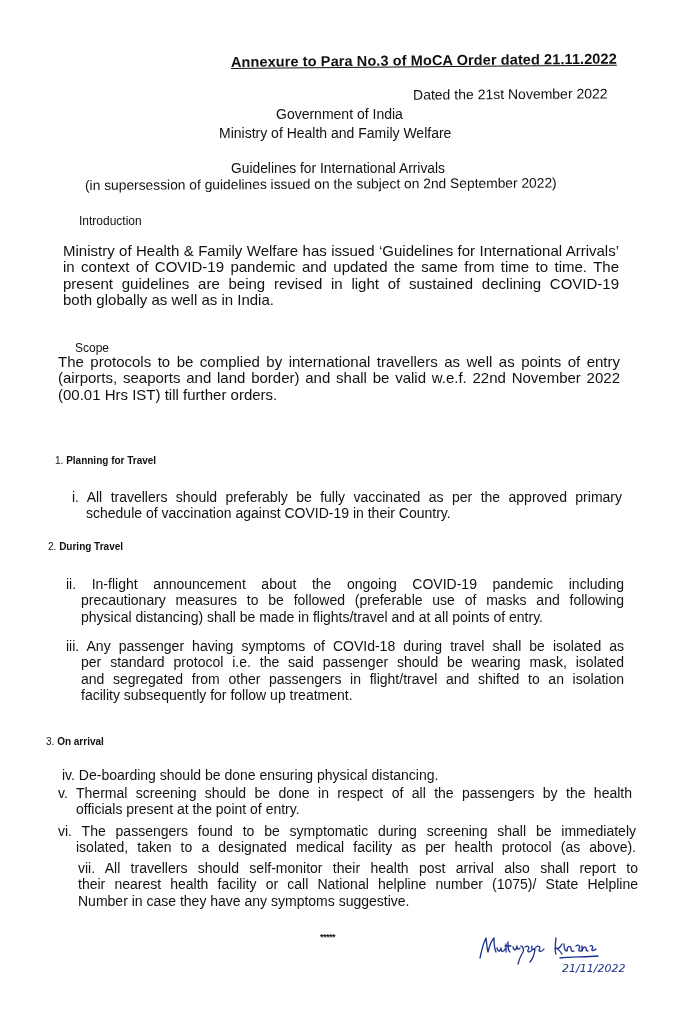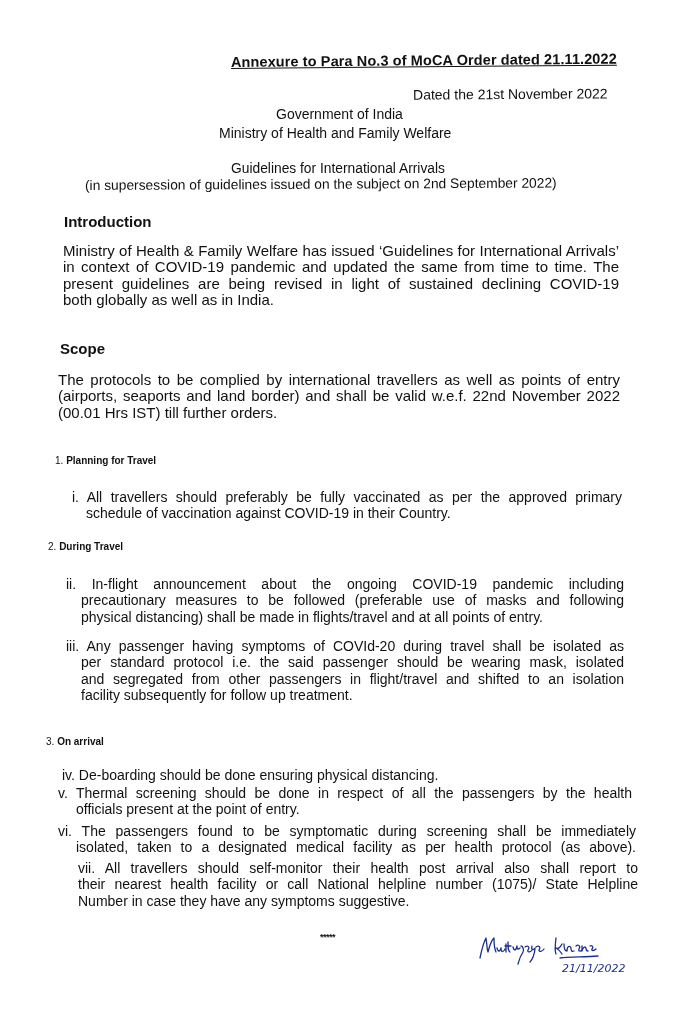--- a/index.html
+++ b/index.html
@@ -45,22 +45,23 @@
       text-align: center;
       font-size: 13.8px;
     }
     .supersession {
       left: 85px; top: 177px;
       font-size: 13.8px;
       transform: rotate(-0.3deg);
       transform-origin: left center;
     }
     .heading {
-      font-weight: bold;
-      font-size: 15px;
+      font-weight: normal;
+      font-size: 12px;
+      margin-left: 15px;
     }
     .para {
       text-align: justify;
       text-align-last: left;
       font-size: 15px;
       line-height: 16.4px;
     }
     .para .line {
       display: block;
       text-align: justify;
@@ -109,21 +110,21 @@
 
 <div class="abs heading" style="left:64px; top:213px;">Introduction</div>
 <div class="abs para" style="left:63px; top:243px; width:556px;">
   <span class="line">Ministry of Health &amp; Family Welfare has issued ‘Guidelines for International Arrivals’</span>
   <span class="line">in context of COVID-19 pandemic and updated the same from time to time. The</span>
   <span class="line">present guidelines are being revised in light of sustained declining COVID-19</span>
   <span class="line last">both globally as well as in India.</span>
 </div>
 
 <div class="abs heading" style="left:60px; top:340px;">Scope</div>
-<div class="abs para" style="left:58px; top:372px; width:562px;">
+<div class="abs para" style="left:58px; top:354px; width:562px;">
   <span class="line">The protocols to be complied by international travellers as well as points of entry</span>
   <span class="line">(airports, seaports and land border) and shall be valid w.e.f. 22nd November 2022</span>
   <span class="line last">(00.01 Hrs IST) till further orders.</span>
 </div>
 
 <div class="abs sec-title" style="left:55px; top:452px;">
   <span>1.</span>
   <b>Planning for Travel</b>
 </div>
 <div class="abs item" style="left:72px; top:489px; width:550px;">
@@ -134,21 +135,21 @@
 <div class="abs sec-title" style="left:48px; top:538px;">
   <span>2.</span>
   <b>During Travel</b>
 </div>
 <div class="abs item" style="left:66px; top:576px; width:558px;">
   <span class="line"><span class="num">ii.</span> <span>In-flight announcement about the ongoing COVID-19 pandemic including</span></span>
   <span class="line" style="padding-left:15px;">precautionary measures to be followed (preferable use of masks and following</span>
   <span class="line last" style="padding-left:15px;">physical distancing) shall be made in flights/travel and at all points of entry.</span>
 </div>
 <div class="abs item" style="left:66px; top:638px; width:558px;">
-  <span class="line"><span class="num">iii.</span> <span>Any passenger having symptoms of COVId-20 during travel shall be isolated as</span></span>
+  <span class="line"><span class="num">iii.</span> <span>Any passenger having symptoms of COVId-18 during travel shall be isolated as</span></span>
   <span class="line" style="padding-left:15px;">per standard protocol i.e. the said passenger should be wearing mask, isolated</span>
   <span class="line" style="padding-left:15px;">and segregated from other passengers in flight/travel and shifted to an isolation</span>
   <span class="line last" style="padding-left:15px;">facility subsequently for follow up treatment.</span>
 </div>
 
 <div class="abs sec-title" style="left:46px; top:733px;">
   <span>3.</span>
   <b>On arrival</b>
 </div>
 <div class="abs item" style="left:62px; top:767px; width:560px;">

